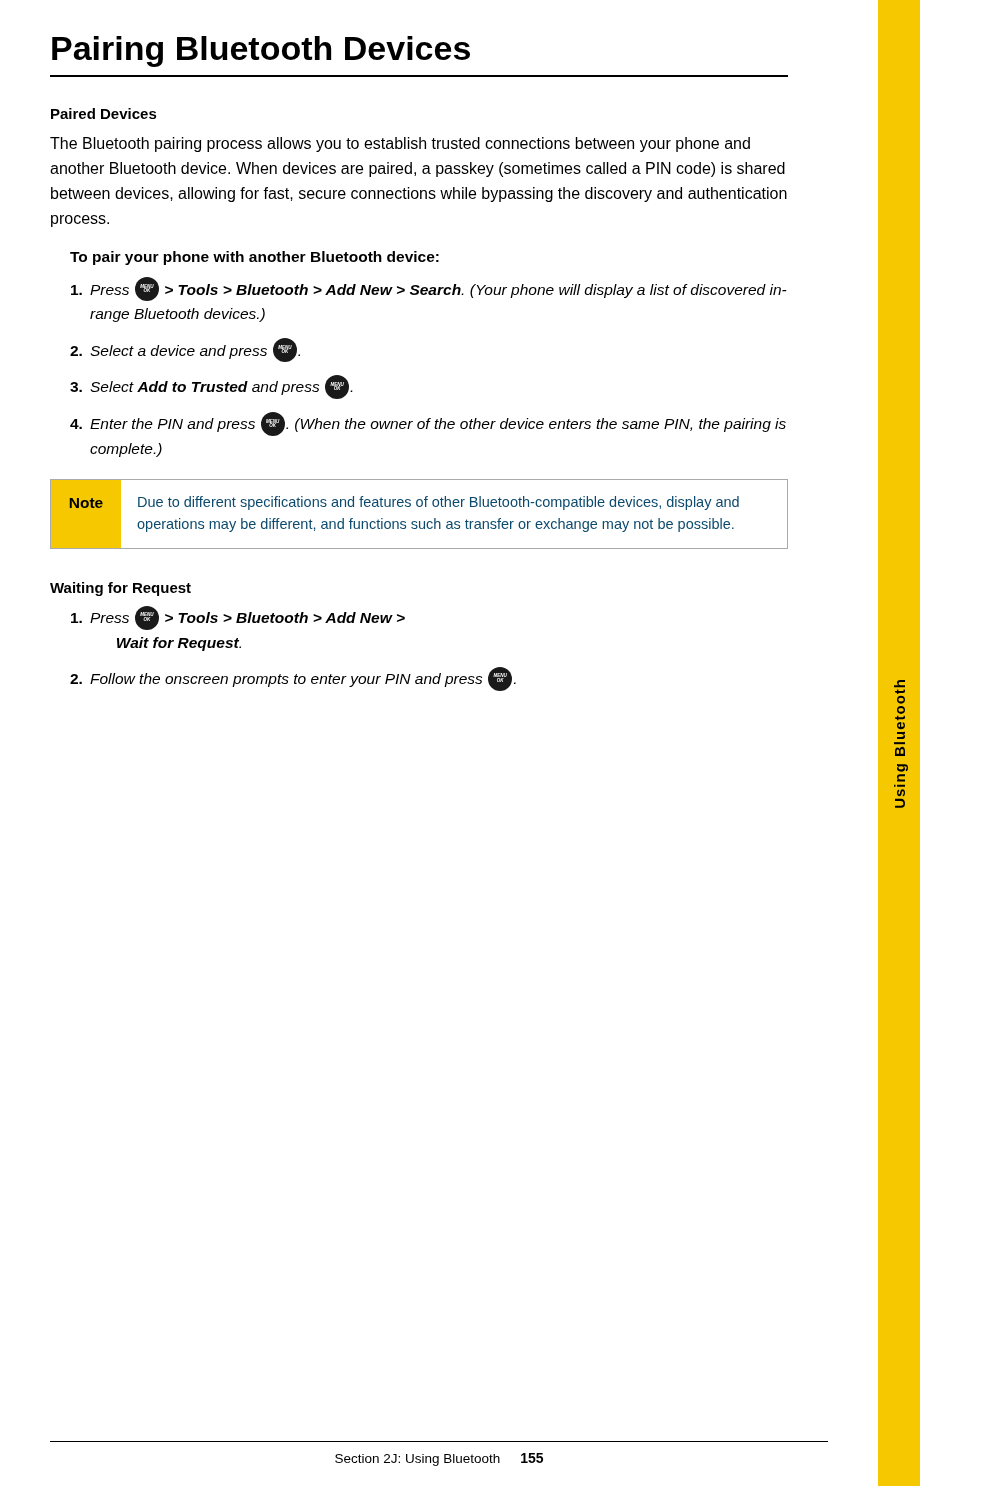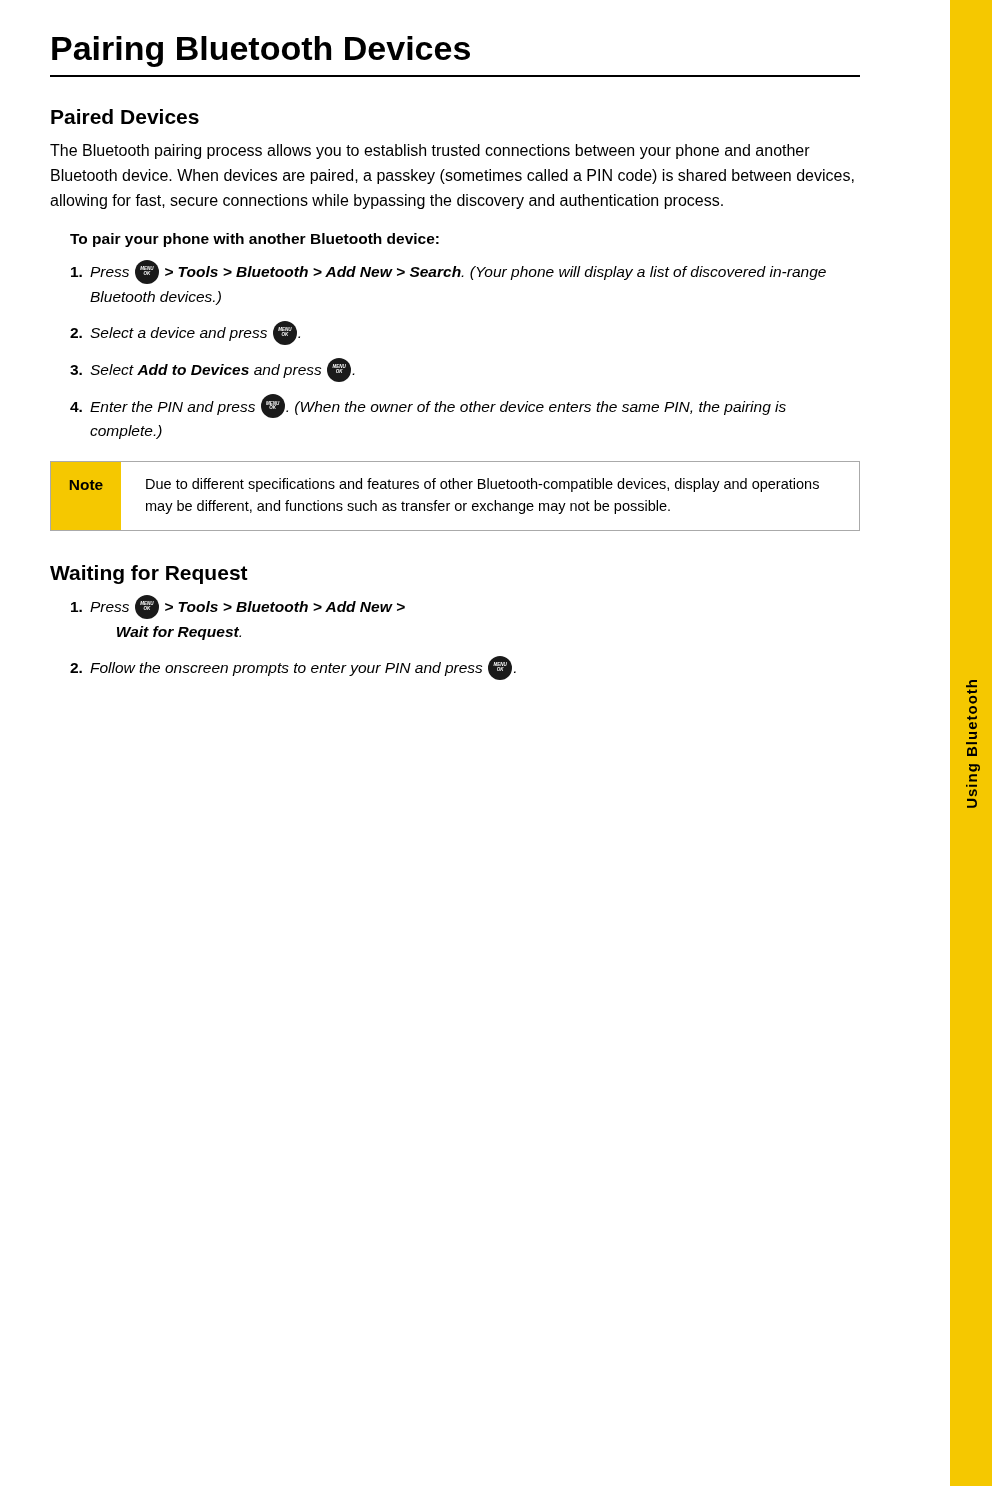--- a/index.html
+++ b/index.html
@@ -12,21 +12,21 @@
       width: 992px;
       min-height: 1486px;
       background: #ffffff;
       font-family: Arial, Helvetica, sans-serif;
       position: relative;
       overflow-x: hidden;
     }
 
     .page-container {
       display: flex;
-      width: 992px;
+      width: 920px;
       min-height: 1486px;
       position: relative;
     }
 
     .main-content {
       flex: 1;
       padding: 30px 50px 60px 50px;
       padding-right: 90px;
     }
 
@@ -57,21 +57,21 @@
       line-height: 1.1;
     }
 
     .title-divider {
       border: none;
       border-top: 2px solid #000;
       margin-bottom: 28px;
     }
 
     .section-heading {
-      font-size: 21px;
+      font-size: 15px;
       font-weight: bold;
       color: #000;
       margin-bottom: 10px;
       margin-top: 8px;
     }
 
     .body-text {
       font-size: 16px;
       color: #000;
       line-height: 1.55;
@@ -164,23 +164,23 @@
       font-size: 15.5px;
       font-weight: bold;
       color: #000;
       min-width: 70px;
       display: flex;
       align-items: flex-start;
       justify-content: center;
     }
 
     .note-content {
-      padding: 12px 24px;
+      padding: 12px 16px;
       font-size: 14.5px;
-      color: #000000;
+      color: #0c4a6e;
       line-height: 1.5;
     }
 
     .footer-divider {
       border: none;
       border-top: 1px solid #000;
       margin-bottom: 8px;
       width: 100%;
     }
 
@@ -243,21 +243,21 @@
           Select a device and press <span class="menu-icon-sm">
               <span class="icon-menu-text">MENU</span>
               <span class="icon-ok-text">OK</span>
             </span>.
         </span>
       </li>
 
       <li>
         <span class="step-number">3.</span>
         <span class="step-content">
-          Select <span class="bold-text">Add to Devices</span> and press <span class="menu-icon-sm">
+          Select <span class="bold-text">Add to Trusted</span> and press <span class="menu-icon-sm">
               <span class="icon-menu-text">MENU</span>
               <span class="icon-ok-text">OK</span>
             </span>.
         </span>
       </li>
 
       <li>
         <span class="step-number">4.</span>
         <span class="step-content">
           Enter the PIN and press <span class="menu-icon-sm">
@@ -292,19 +292,26 @@
         <span class="step-number">2.</span>
         <span class="step-content">
           Follow the onscreen prompts to enter your PIN and press <span class="menu-icon-sm">
               <span class="icon-menu-text">MENU</span>
               <span class="icon-ok-text">OK</span>
             </span>.
         </span>
       </li>
     </ol>
 
+    <div class="footer-wrapper">
+      <hr class="footer-divider">
+      <div class="footer-inner">
+        <span class="footer-center-text">Section 2J: Using Bluetooth</span>
+        <span class="footer-right-number">155</span>
+      </div>
+    </div>
 
   </div>
 
   <div class="side-tab">
     <span class="side-tab-text">Using Bluetooth</span>
   </div>
 </div>
 
 </body></html>

